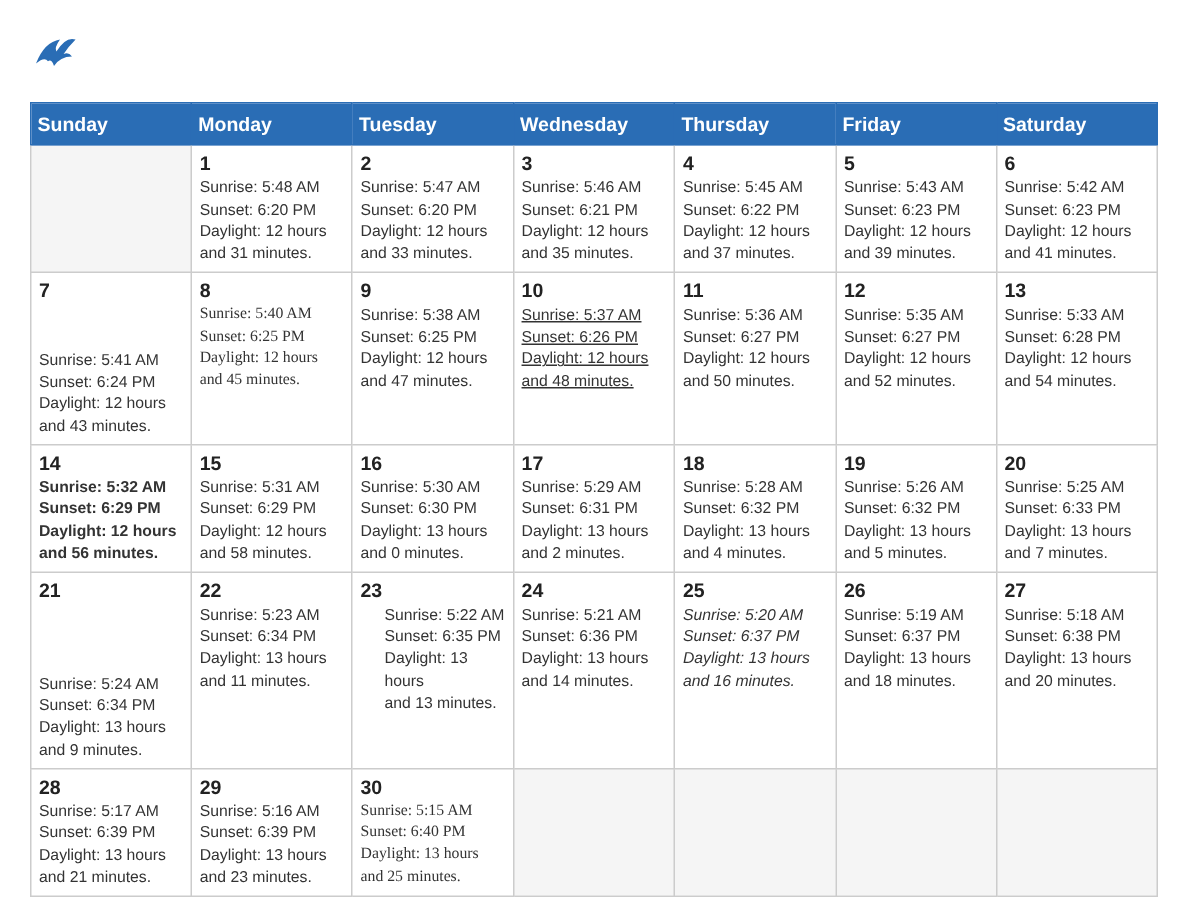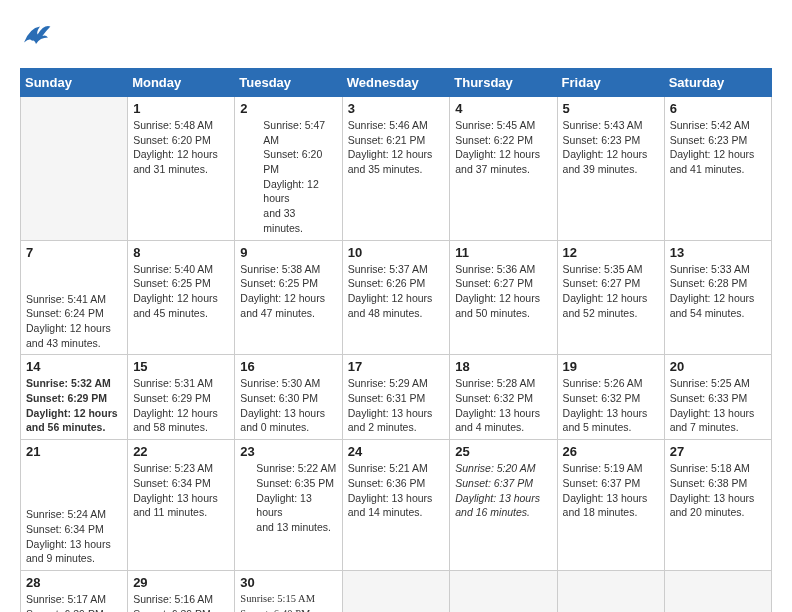--- a/index.html
+++ b/index.html
@@ -114,21 +114,21 @@
         <td class="empty"></td>
         <td>
           <span class="day-num">1</span>
           <div class="day-info" style="white-space: pre-line;">Sunrise: 5:48 AM
 Sunset: 6:20 PM
 Daylight: 12 hours
 and 31 minutes.</div>
         </td>
         <td>
           <span class="day-num">2</span>
-          <div class="day-info" style="white-space: pre-line; margin-left: 23px;">Sunrise: 5:47 AM
+          <div class="day-info" style="white-space: pre-line;">Sunrise: 5:47 AM
 Sunset: 6:20 PM
 Daylight: 12 hours
 and 33 minutes.</div>
         </td>
         <td>
           <span class="day-num">3</span>
           <div class="day-info" style="white-space: pre-line;">Sunrise: 5:46 AM
 Sunset: 6:21 PM
 Daylight: 12 hours
 and 35 minutes.</div>
@@ -158,35 +158,35 @@
       <tr class="week-row">
         <td>
           <span class="day-num">7</span>
           <div class="day-info" style="white-space: pre-line; margin-top: 32px;">Sunrise: 5:41 AM
 Sunset: 6:24 PM
 Daylight: 12 hours
 and 43 minutes.</div>
         </td>
         <td>
           <span class="day-num">8</span>
-          <div class="day-info" style="white-space: pre-line;">Sunrise: 5:40 AM
+          <div class="day-info" style="white-space: pre-line; font-family: Liberation Serif, serif;">Sunrise: 5:40 AM
 Sunset: 6:25 PM
 Daylight: 12 hours
 and 45 minutes.</div>
         </td>
         <td>
           <span class="day-num">9</span>
           <div class="day-info" style="white-space: pre-line;">Sunrise: 5:38 AM
 Sunset: 6:25 PM
 Daylight: 12 hours
 and 47 minutes.</div>
         </td>
         <td>
           <span class="day-num">10</span>
-          <div class="day-info" style="white-space: pre-line;">Sunrise: 5:37 AM
+          <div class="day-info" style="white-space: pre-line; text-decoration: underline;">Sunrise: 5:37 AM
 Sunset: 6:26 PM
 Daylight: 12 hours
 and 48 minutes.</div>
         </td>
         <td>
           <span class="day-num">11</span>
           <div class="day-info" style="white-space: pre-line;">Sunrise: 5:36 AM
 Sunset: 6:27 PM
 Daylight: 12 hours
 and 50 minutes.</div>

